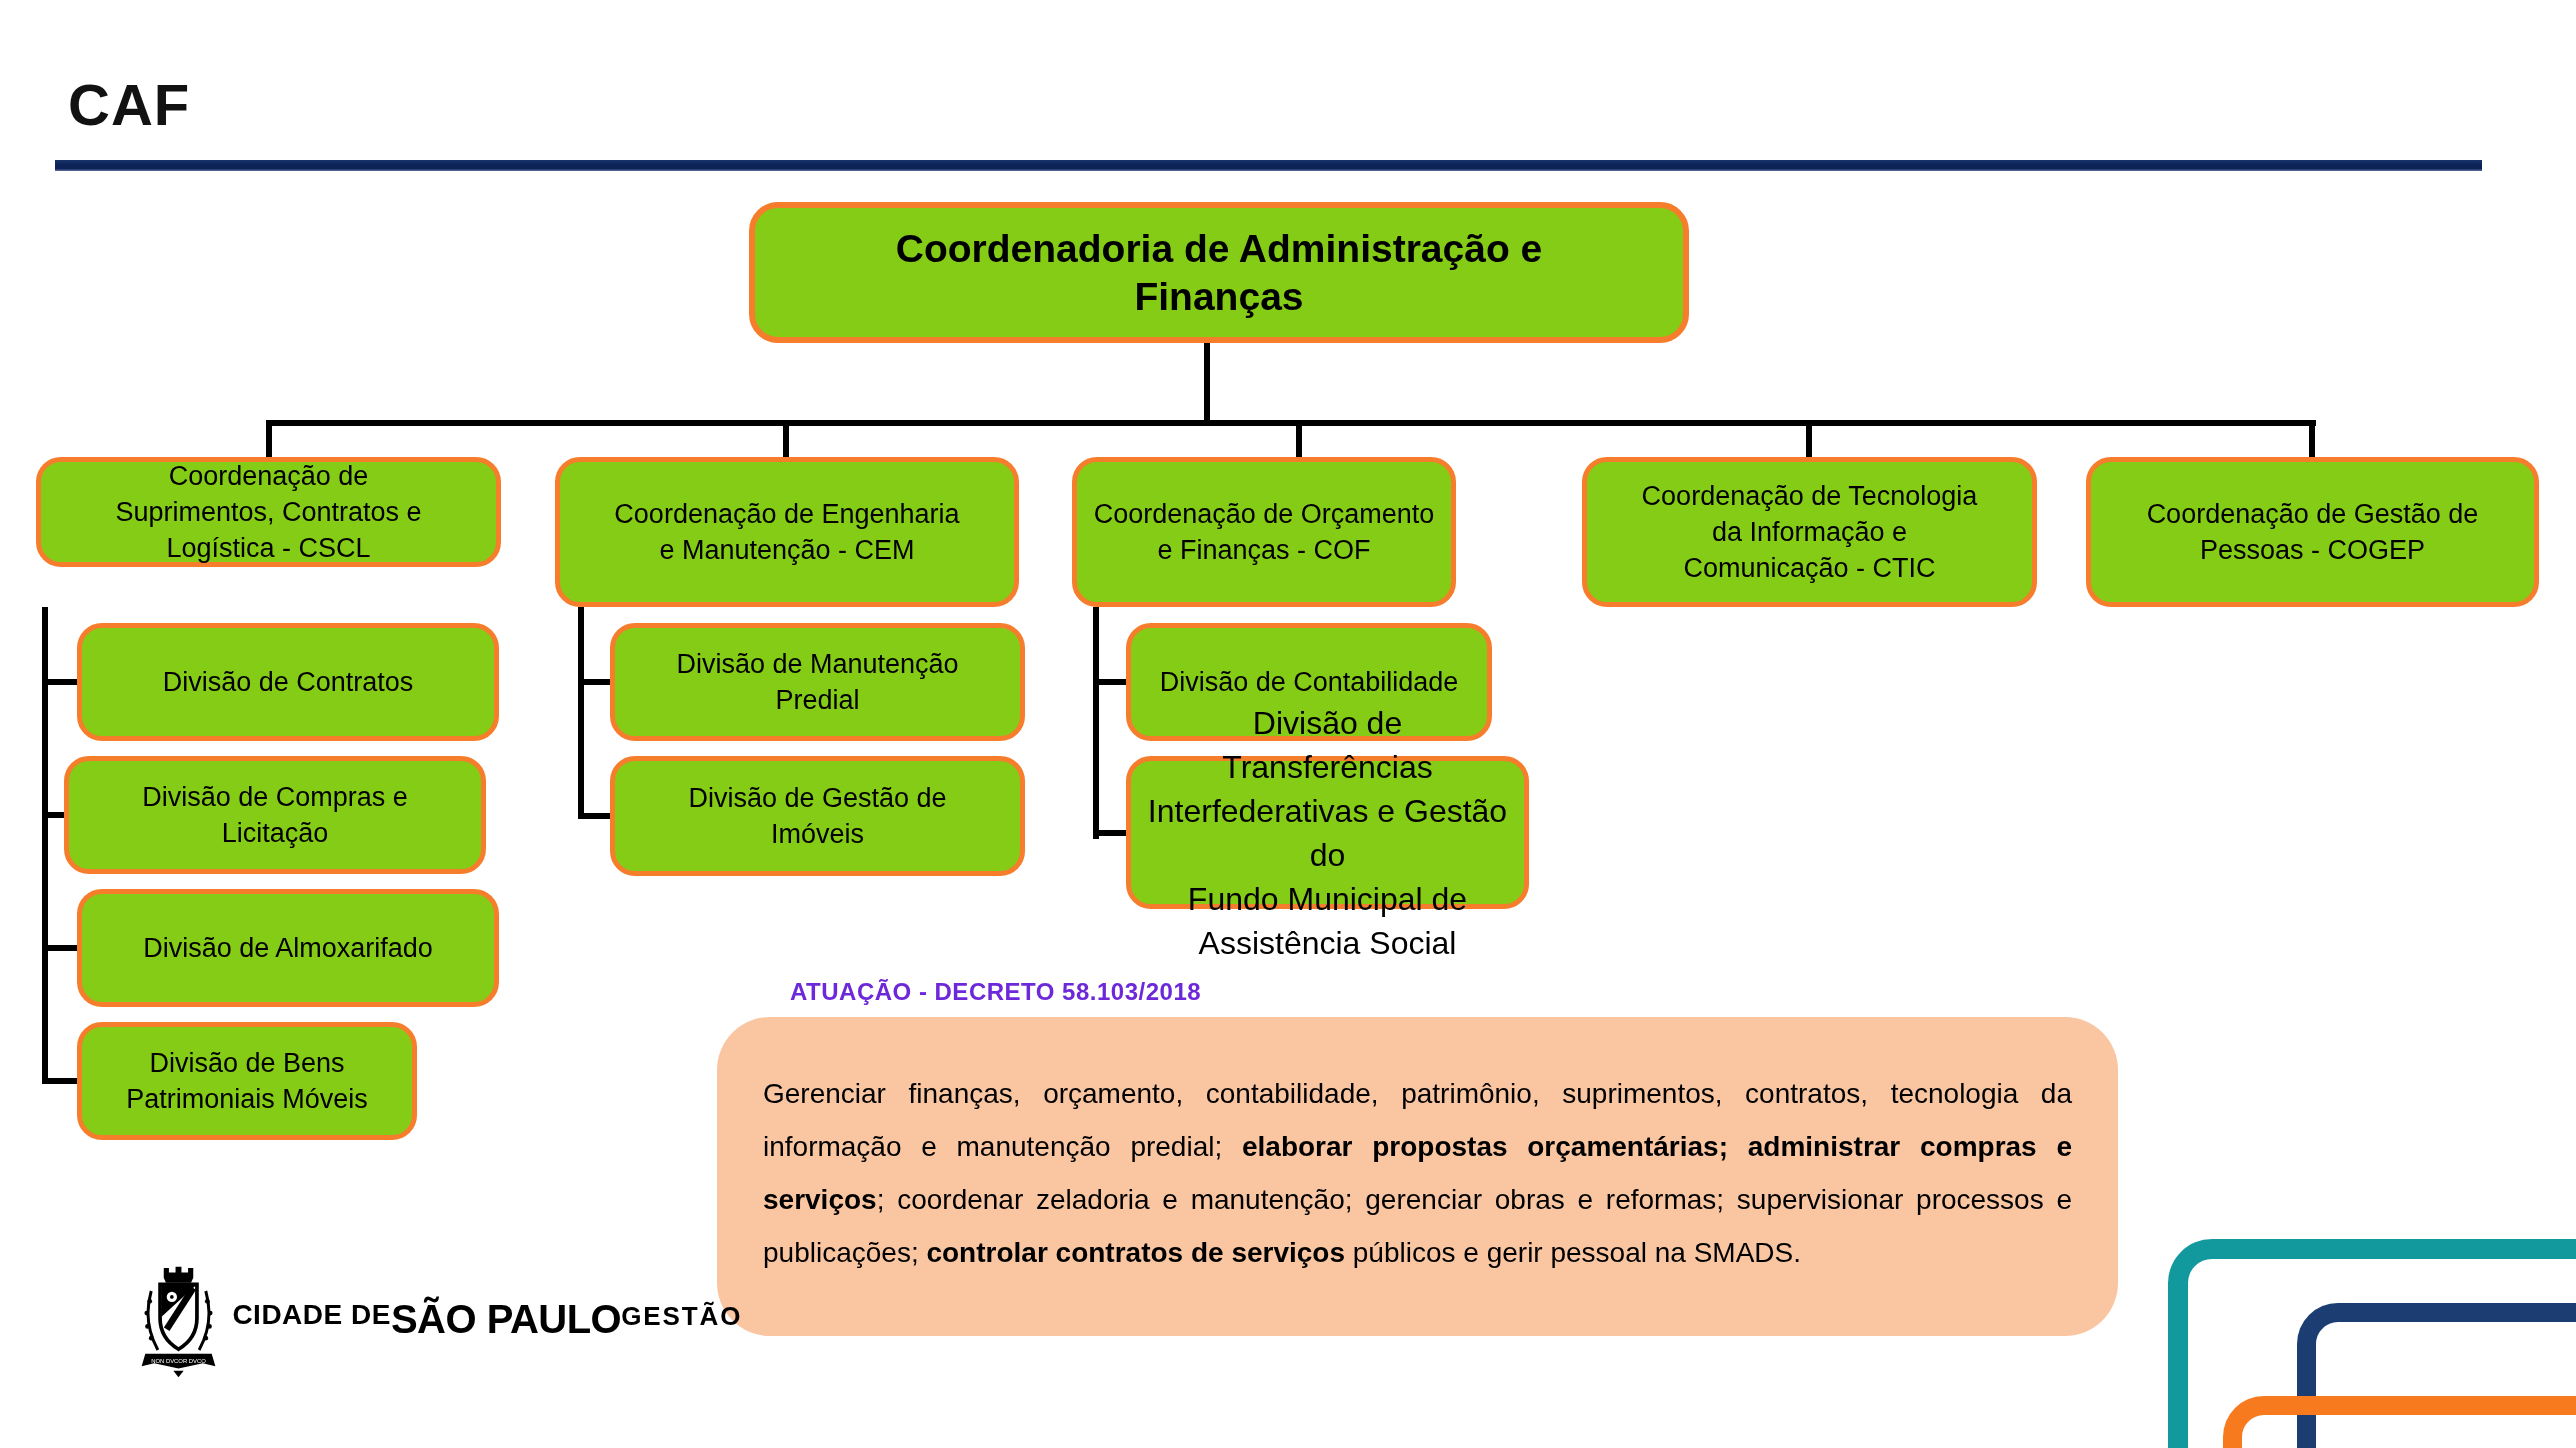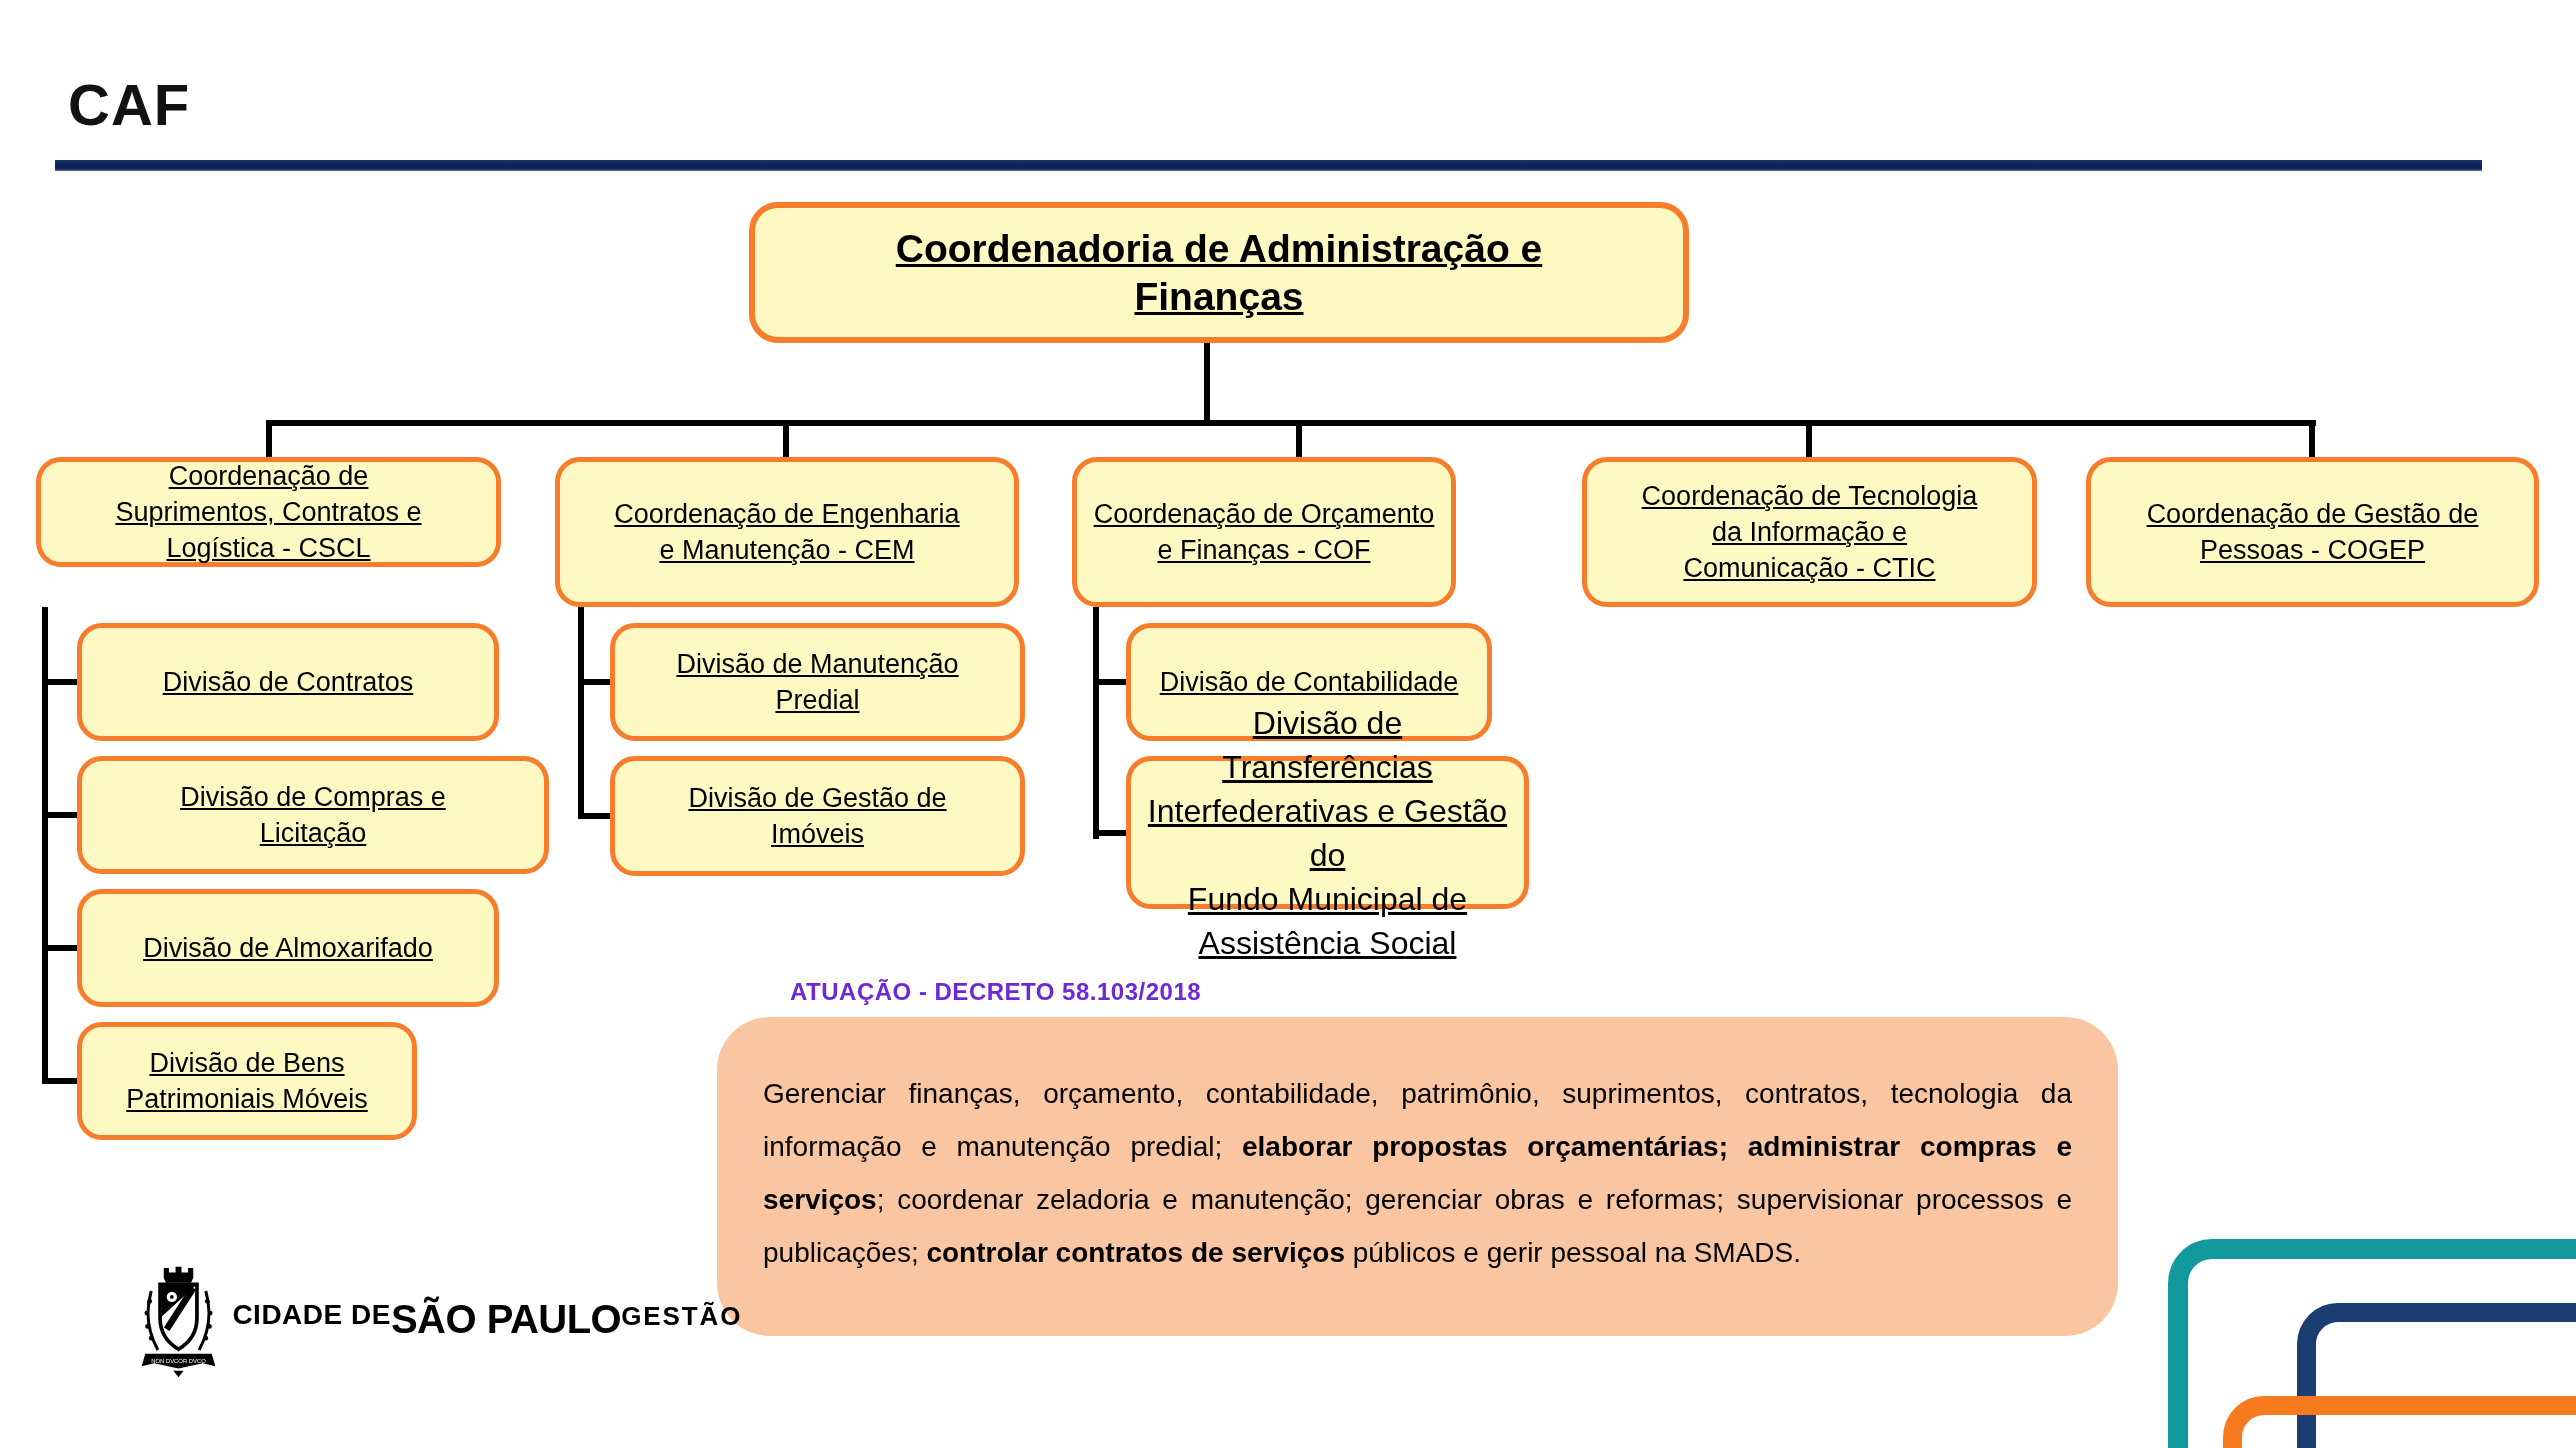--- a/index.html
+++ b/index.html
@@ -5,23 +5,23 @@
   html,body{margin:0;padding:0;background:#888;}
   .stage{
     position:relative;width:2576px;height:1449px;overflow:hidden;background:#ffffff;
     font-family:"Liberation Sans", sans-serif;color:#000;
   }
   
   .page-title{position:absolute;left:68px;top:71px;font-size:58px;font-weight:bold;color:#121212;letter-spacing:1px;margin:0;}
   .header-rule{position:absolute;left:55px;top:160px;width:2427px;height:10.6px;background:linear-gradient(180deg,#17346B 0%,#0D2357 45%,#0D2357 78%,#5E6FA0 100%);}
   
   .obox{
-    position:absolute;background:#fef9c3;border:5.8px solid #F57D2B;border-radius:25px;
+    position:absolute;background:#84cc16;border:5.8px solid #F57D2B;border-radius:25px;
     display:flex;align-items:center;justify-content:center;text-align:center;
-    white-space:pre-line;font-size:27px;line-height:36px;box-sizing:border-box;padding:5.8px 13.5px;text-decoration:underline;
+    white-space:pre-line;font-size:27px;line-height:36px;box-sizing:border-box;padding:5.8px 13.5px;
   }
   .root-box{border-width:6.8px;border-radius:29px;font-weight:bold;font-size:39px;line-height:48px;}
   .small-text{font-size:32px;line-height:44px;}
   .conn{position:absolute;background:#000;}
   
   .atuacao-heading{position:absolute;left:778px;top:966px;margin:12px;font-size:24px;font-weight:bold;color:#6d28d9;letter-spacing:0.5px;}
   .atuacao-box{
     position:absolute;left:717px;top:1017px;width:1401px;height:319px;background:#FAC6A2;border-radius:53px;
     box-sizing:border-box;padding:50px 46px;font-size:28px;line-height:53px;text-align:justify;color:#000;
   }
@@ -70,21 +70,21 @@
   <div class="obox" style="left:2086px;top:457px;width:453px;height:150px;">Coordenação de Gestão de
 Pessoas - COGEP</div>
 
   <div class="conn" style="left:42px;top:607px;width:5.8px;height:477px;"></div>
   <div class="conn" style="left:42px;top:679px;width:39px;height:5.8px;"></div>
   <div class="conn" style="left:42px;top:812px;width:39px;height:5.8px;"></div>
   <div class="conn" style="left:42px;top:945px;width:39px;height:5.8px;"></div>
   <div class="conn" style="left:42px;top:1078px;width:39px;height:5.8px;"></div>
 
   <div class="obox" style="left:77px;top:623px;width:422px;height:118px;">Divisão de Contratos</div>
-  <div class="obox" style="left:77px;top:756px;width:472px;height:118px;">Divisão de Compras e
+  <div class="obox" style="left:64px;top:756px;width:422px;height:118px;">Divisão de Compras e
 Licitação</div>
   <div class="obox" style="left:77px;top:889px;width:422px;height:118px;">Divisão de Almoxarifado</div>
   <div class="obox" style="left:77px;top:1022px;width:340px;height:118px;">Divisão de Bens
 Patrimoniais Móveis</div>
 
   <div class="conn" style="left:578px;top:607px;width:5.8px;height:212px;"></div>
   <div class="conn" style="left:578px;top:679px;width:36px;height:5.8px;"></div>
   <div class="conn" style="left:578px;top:813px;width:36px;height:5.8px;"></div>
 
   <div class="obox" style="left:610px;top:623px;width:415px;height:118px;">Divisão de Manutenção

